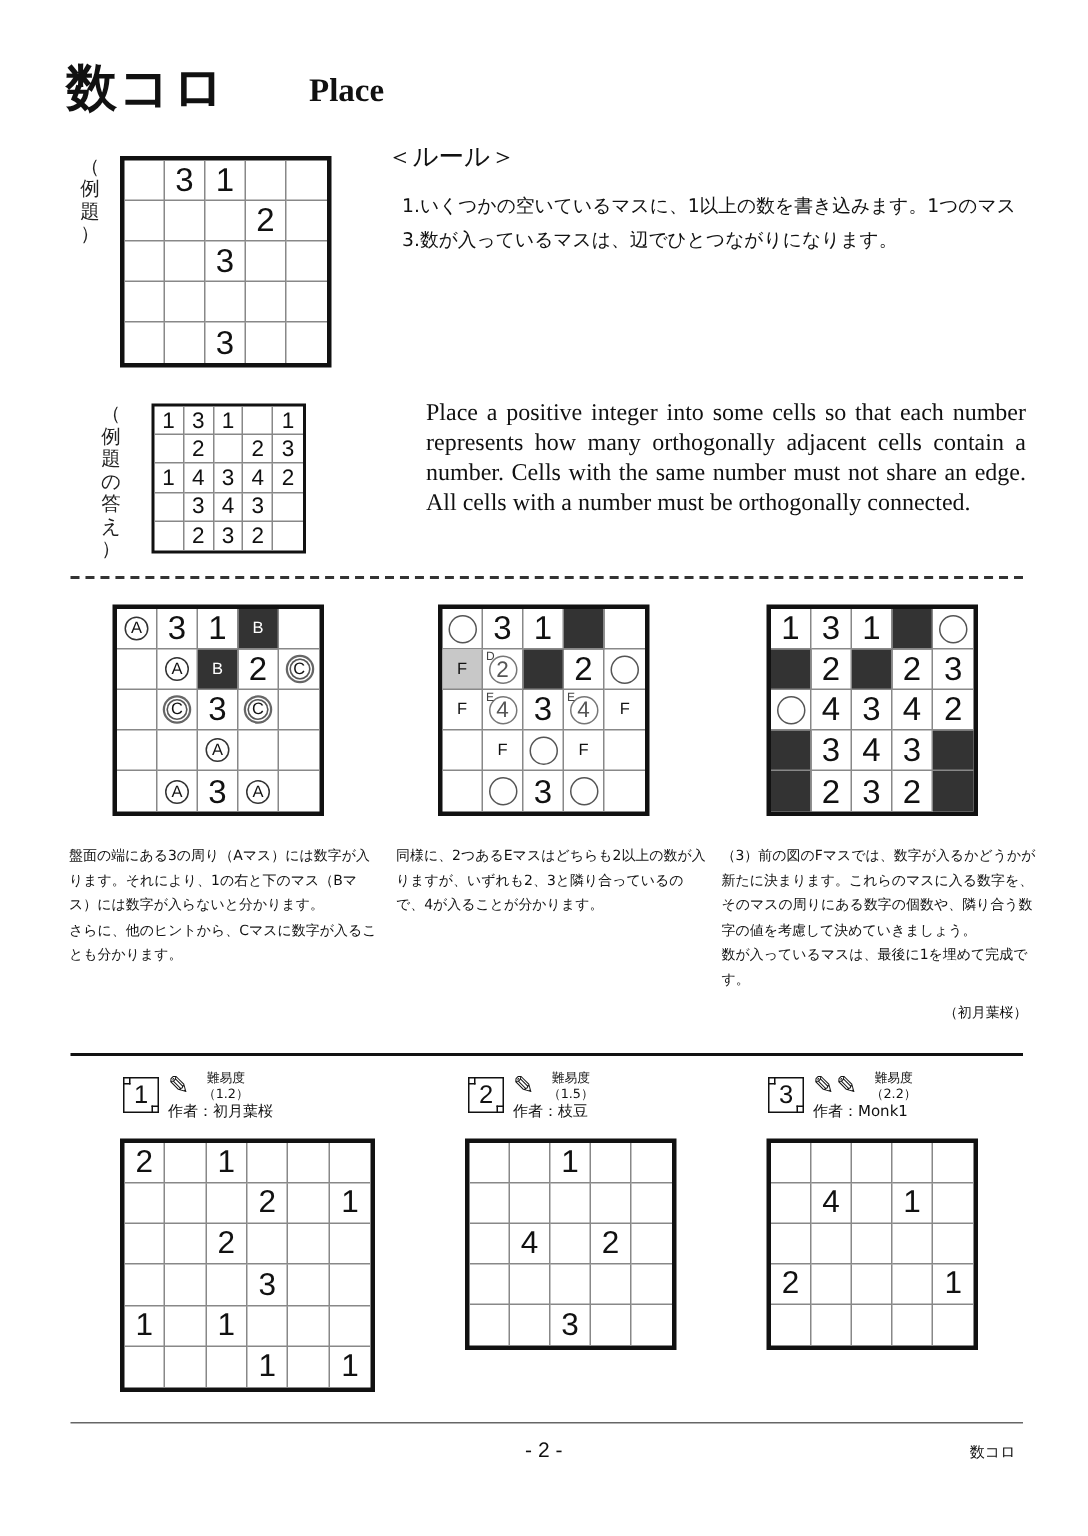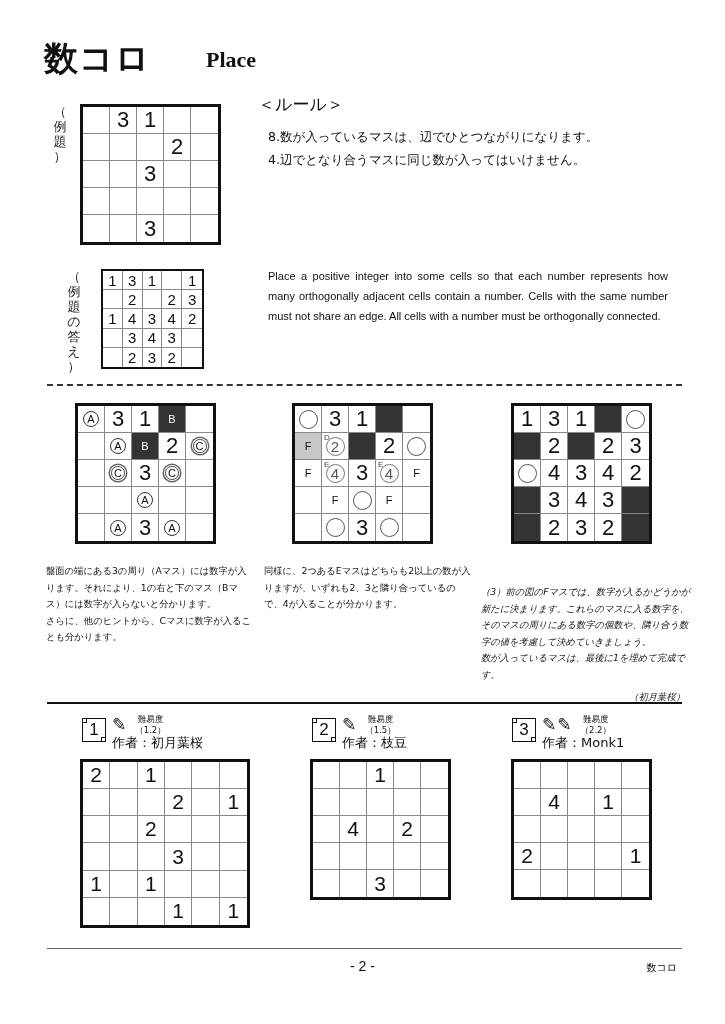--- a/index.html
+++ b/index.html
@@ -23,36 +23,36 @@
   .mark-circle { border: 1px solid #333; border-radius: 50%; display: flex; align-items: center; justify-content: center; font-size: 11px; }
   .mark-dbl { border: 1px solid #555; border-radius: 50%; box-shadow: 0 0 0 1px #fff, 0 0 0 2.5px #666; display: flex; align-items: center; justify-content: center; font-size: 11px; }
   .mark-gray { border: 1px solid #777; border-radius: 50%; display: flex; align-items: center; justify-content: center; color: #555; }
   .small-letter { font-size: 11px; font-family: "Liberation Sans", sans-serif; }
   .corner { position: absolute; left: 2px; top: 0px; font-size: 8px; color: #444; }
 
   
   .rules-title { left: 258px; top: 93px; font-size: 17px; }
   .rules-list { left: 268px; top: 125px; width: 410px; font-size: 12.5px; line-height: 23px; }
   .rules-list .indent { padding-left: 14px; }
-  .rules-en { left: 268px; top: 266px; width: 400px; font-size: 11px; line-height: 20px; text-align: justify; font-family: Liberation Sans, sans-serif; }
+  .rules-en { left: 284px; top: 266px; width: 400px; font-size: 16px; line-height: 20px; text-align: justify; font-family: Liberation Serif, serif; }
 
   .dashed { left: 47px; top: 384px; width: 635px; border-top: 2px dashed #333; }
   .solid { left: 47px; top: 702px; width: 635px; border-top: 2px solid #111; }
   .footer-line { left: 47px; top: 948px; width: 635px; border-top: 1px solid #666; }
 
   .explain { font-size: 9.3px; line-height: 16.5px; width: 210px; color: #111; }
 
   .puzzle-head { height: 40px; }
   .num-box { width: 24px; height: 24px; border: 1.5px solid #111; display: flex; align-items: center; justify-content: center; font-size: 17px; font-family: "Liberation Sans", sans-serif; position: relative; }
   .num-box::before, .num-box::after { content: ""; position: absolute; width: 4px; height: 4px; border: 1px solid #111; }
   .num-box::before { left: -1px; top: -1px; border-width: 0 1px 1px 0; }
   .num-box::after { right: -1px; bottom: -1px; border-width: 1px 0 0 1px; }
   .pencil { font-size: 17px; line-height: 20px; }
   .diff-label { font-size: 8.5px; line-height: 11px; text-align: center; }
-  .author { font-size: 13px; }
+  .author { font-size: 10px; }
 
   .page-num { left: 0; width: 725px; top: 958px; text-align: center; font-size: 14px; font-family: "Liberation Sans", sans-serif; }
   .footer-title { right: 48px; top: 961px; font-size: 10px; }
 </style>
 </head>
 <body>
 
 <div class="abs title-jp">数コロ</div>
 <div class="abs title-en">Place</div>
 
@@ -122,22 +122,22 @@
     <div class="cell lastc" style="font-size: 15px;"></div>
     <div class="cell lastr" style="font-size: 15px;"></div>
     <div class="cell lastr" style="font-size: 15px;">2</div>
     <div class="cell lastr" style="font-size: 15px;">3</div>
     <div class="cell lastr" style="font-size: 15px;">2</div>
     <div class="cell lastc lastr" style="font-size: 15px;"></div>
   </div>
 
 <div class="abs rules-title">＜ルール＞</div>
 <div class="abs rules-list" id="rules-list">
-    <div>8.数が入っているマスは、辺でひとつながりになります。</div>
-    <div>4.辺でとなり合うマスに同じ数が入ってはいけません。</div>
+    <div>1.いくつかの空いているマスに、1以上の数を書き込みます。1つのマス</div>
+    <div>3.数が入っているマスは、辺でひとつながりになります。</div>
   </div>
 <div class="abs rules-en">Place a positive integer into some cells so that each number represents how many orthogonally adjacent cells contain a number. Cells with the same number must not share an edge. All cells with a number must be orthogonally connected.</div>
 
 <div class="abs dashed"></div>
 
 <div class="abs grid" id="step-grid-0" style="left:75px; top:403px; width:141px; height:141px; grid-template-columns:repeat(5,1fr); grid-template-rows:repeat(5,1fr);">
     <div class="cell" style="font-size: 22px;">
       <span class="mark-circle" style="width: 16px; height: 16px;">A</span>
     </div>
     <div class="cell" style="font-size: 22px;">
@@ -371,21 +371,21 @@
     </div>
   </div>
 
 <div class="abs explain" id="step-text-0" style="left:46px; top:563px;">
     <div>盤面の端にある3の周り（Aマス）には数字が入ります。それにより、1の右と下のマス（Bマス）には数字が入らないと分かります。</div>
     <div>さらに、他のヒントから、Cマスに数字が入ることも分かります。</div>
   </div>
 <div class="abs explain" id="step-text-1" style="left:264px; top:563px;">
     <div>同様に、2つあるEマスはどちらも2以上の数が入りますが、いずれも2、3と隣り合っているので、4が入ることが分かります。</div>
   </div>
-<div class="abs explain" id="step-text-2" style="left:481px; top:584px;font-style:italic;">
+<div class="abs explain" id="step-text-2" style="left:481px; top:563px;">
     <div>（3）前の図のFマスでは、数字が入るかどうかが新たに決まります。これらのマスに入る数字を、そのマスの周りにある数字の個数や、隣り合う数字の値を考慮して決めていきましょう。</div>
     <div>数が入っているマスは、最後に1を埋めて完成です。</div>
     <div style="text-align: right; margin-top: 6px; padding-right: 6px;">（初月葉桜）</div>
   </div>
 
 <div class="abs solid"></div>
 
 <div class="abs puzzle-head" id="ph-0" style="left: 82px; top: 714px; width: 165px; display: flex; align-items: flex-start;">
     <div class="num-box" style="margin-top: 4px;">1</div>
     <div style="margin-left: 6px;">

